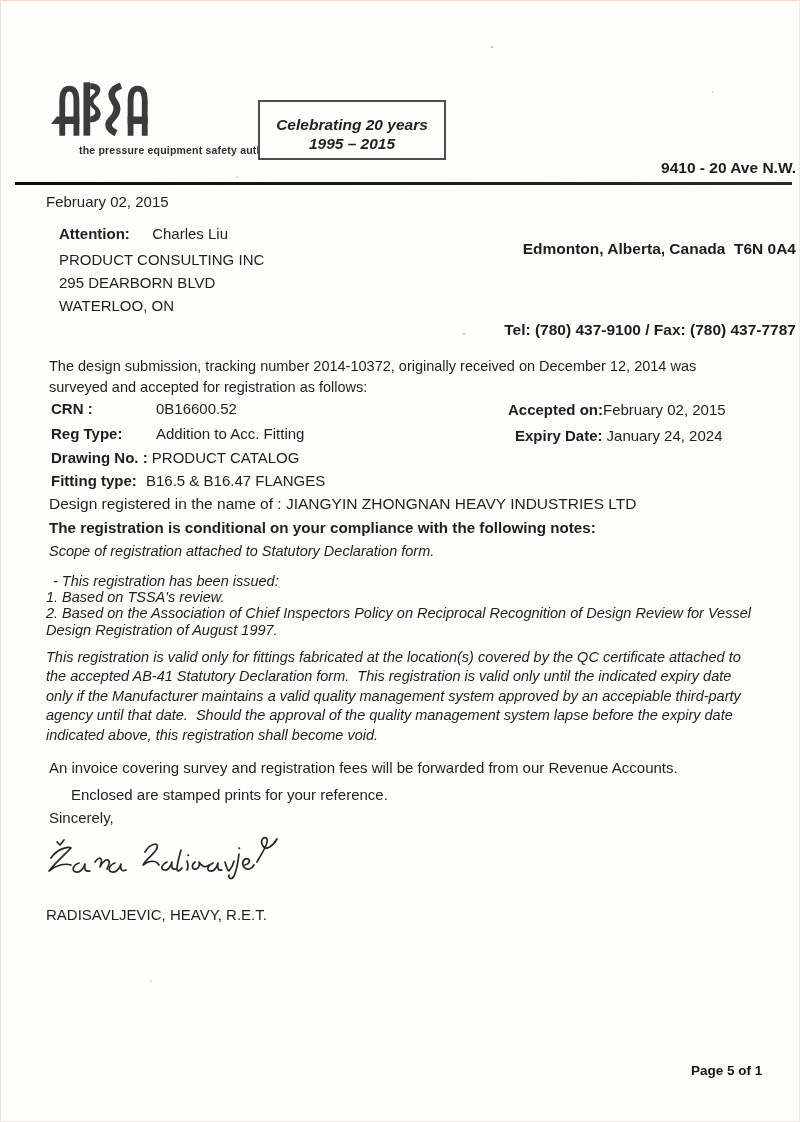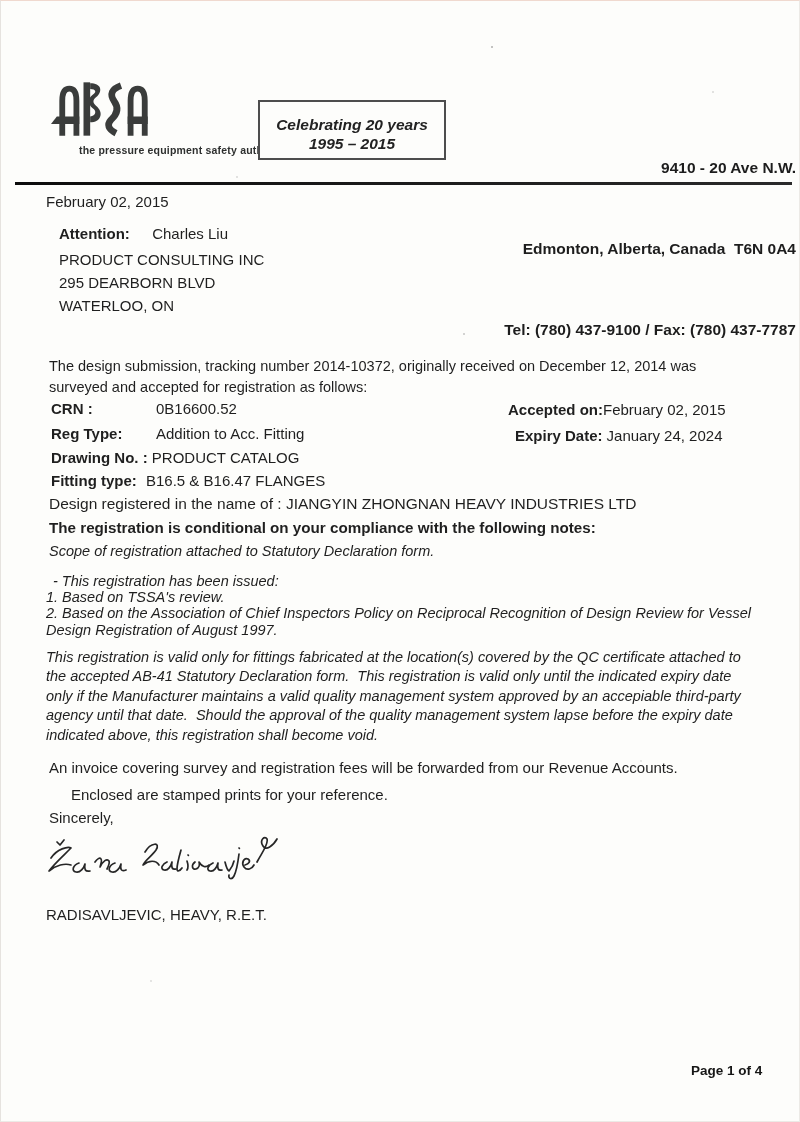--- a/index.html
+++ b/index.html
@@ -150,15 +150,15 @@
         <path d="M182,30 q2,8 4,9 q4,-5 5,-10"></path>
         <path d="M196,22 c-1,8 -2,16 -5,22 c-2,4 -6,3 -5,-1 M196,16 l0.4,0.4"></path>
         <path d="M202,33 c4,-1 6,-4 3,-6 c-4,-2 -7,4 -4,8 c3,4 8,2 10,-2"></path>
         <path d="M214,30 C218,22 226,12 224,7 C222,3 216,8 220,14 C223,19 230,14 234,7"></path>
       </g>
     </svg>
   </div>
 
   <div class="abs fs15" style="left:45px;top:905px;">RADISAVLJEVIC, HEAVY, R.E.T.</div>
 
-  <div class="abs footer" style="left:690px;top:1062px;">Page 1 of 4</div>
+  <div class="abs footer" style="left:690px;top:1062px;">Page 5 of 1</div>
 
 </div>
 
 </body></html>

